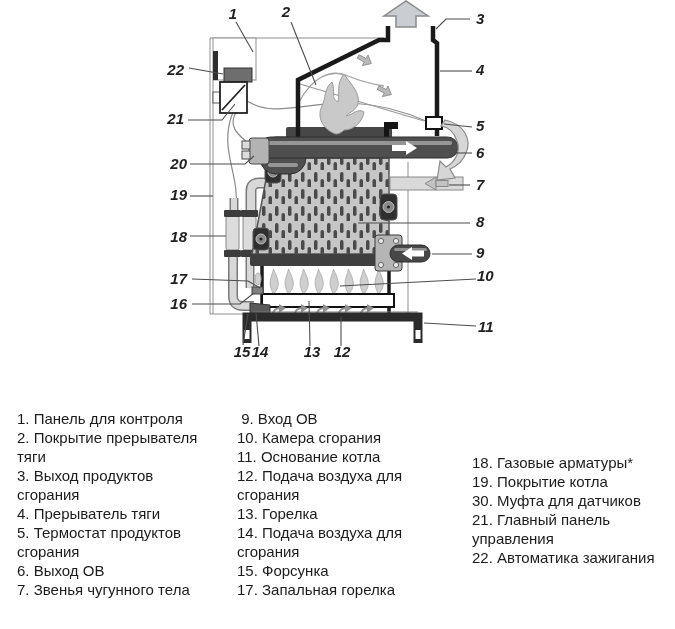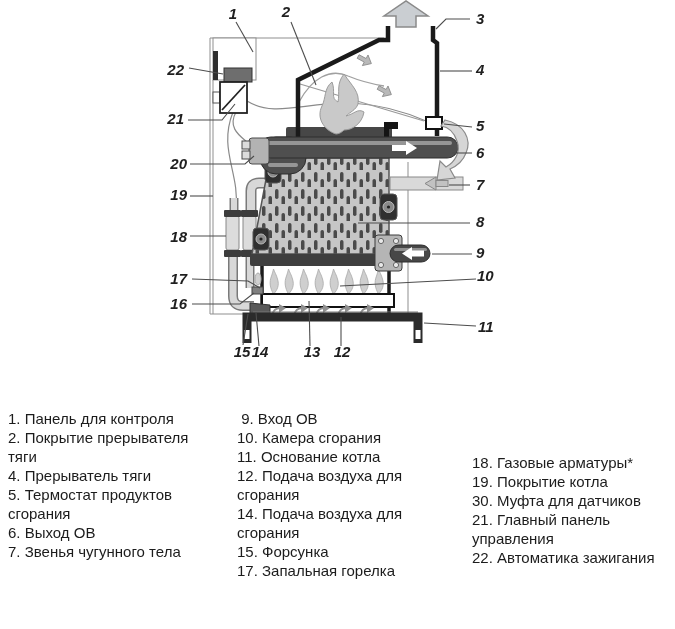--- a/index.html
+++ b/index.html
@@ -4,21 +4,21 @@
 <style>
   html,body{margin:0;padding:0;background:#fff;}
   .page{position:relative;width:675px;height:629px;background:#fff;overflow:hidden;
         font-family:"Liberation Sans",sans-serif;}
   .diagram-wrap{position:absolute;left:0;top:0;width:675px;height:400px;}
   svg{display:block;}
   svg text{font-family:"Liberation Sans",sans-serif;font-size:15px;font-weight:bold;
            font-style:italic;fill:#1f1f1f;}
   .legend{position:absolute;top:409px;left:0;width:675px;color:#1c1c1c;}
   .col{position:absolute;top:0;font-size:15px;line-height:19px;}
-  .col-1{left:8px;width:192px;}
+  .col-1{left:17px;width:192px;}
   .col-2{left:237px;width:200px;}
   .col-3{left:472px;width:202px;margin-top:44px;}
   .li{margin:0;}
 </style>
 </head>
 <body>
 
 <div class="page">
 
   <div class="diagram-wrap">
@@ -253,30 +253,32 @@
       <text x="184" y="124" text-anchor="end">21</text>
       <text x="184" y="75" text-anchor="end">22</text>
     </g>
   </svg>
   </div>
 
   <div class="legend">
     <div class="col col-1">
       <div class="li">1. Панель для контроля</div>
       <div class="li">2. Покрытие прерывателя тяги</div>
+      <div class="li">3. Выход продуктов сгорания</div>
       <div class="li">4. Прерыватель тяги</div>
       <div class="li">5. Термостат продуктов сгорания</div>
       <div class="li">6. Выход ОВ</div>
       <div class="li">7. Звенья чугунного тела</div>
     </div>
     <div class="col col-2">
       <div class="li">&nbsp;9. Вход ОВ</div>
       <div class="li">10. Камера сгорания</div>
       <div class="li">11. Основание котла</div>
       <div class="li">12. Подача воздуха для сгорания</div>
+      <div class="li">13. Горелка</div>
       <div class="li">14. Подача воздуха для сгорания</div>
       <div class="li">15. Форсунка</div>
       <div class="li">17. Запальная горелка</div>
     </div>
     <div class="col col-3">
       <div class="li">18. Газовые арматуры*</div>
       <div class="li">19. Покрытие котла</div>
       <div class="li">30. Муфта для датчиков</div>
       <div class="li">21. Главный панель управления</div>
       <div class="li">22. Автоматика зажигания</div>

